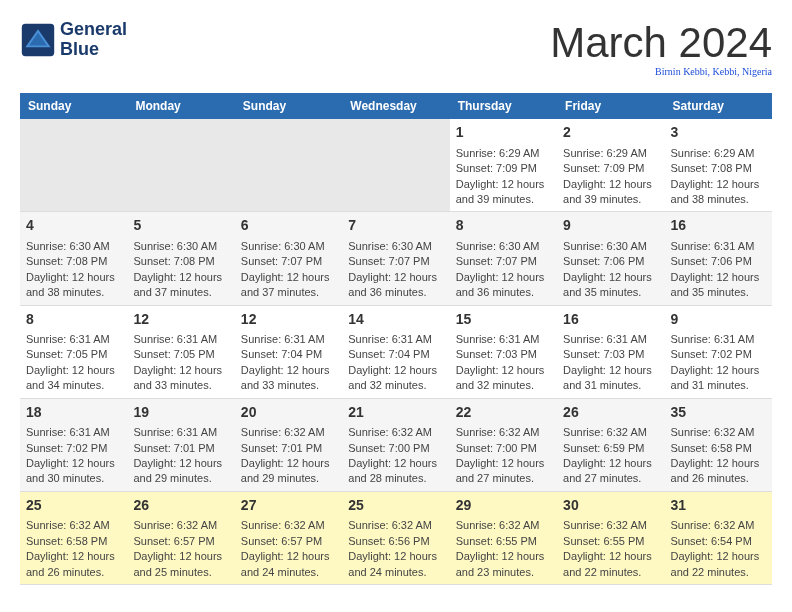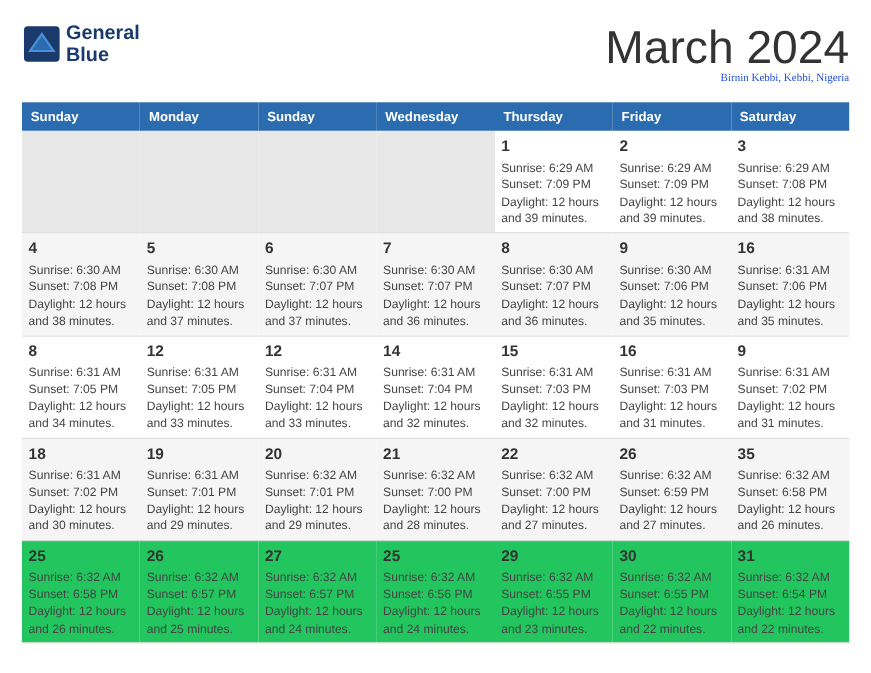--- a/index.html
+++ b/index.html
@@ -90,21 +90,21 @@
       font-size: 11px;
     }
     .empty-cell {
       background-color: #f0f0f0;
     }
     
     .week-row-1 td { background-color: #ffffff; }
     .week-row-2 td { background-color: #f5f5f5; }
     .week-row-3 td { background-color: #ffffff; }
     .week-row-4 td { background-color: #f5f5f5; }
-    .week-row-5 td { background-color: #22c55e; }
+    .week-row-5 td { background-color: #fef9c3; }
     .empty-cell { background-color: #e8e8e8 !important; }
   </style>
 </head>
 <body>
 
 <div class="header">
   <div class="logo">
     <svg class="logo-icon" viewBox="0 0 40 40">
       <rect x="2" y="2" width="36" height="36" rx="4" fill="#1a3a6b"></rect>
       <polygon points="20,8 34,28 6,28" fill="#4a90d9"></polygon>

